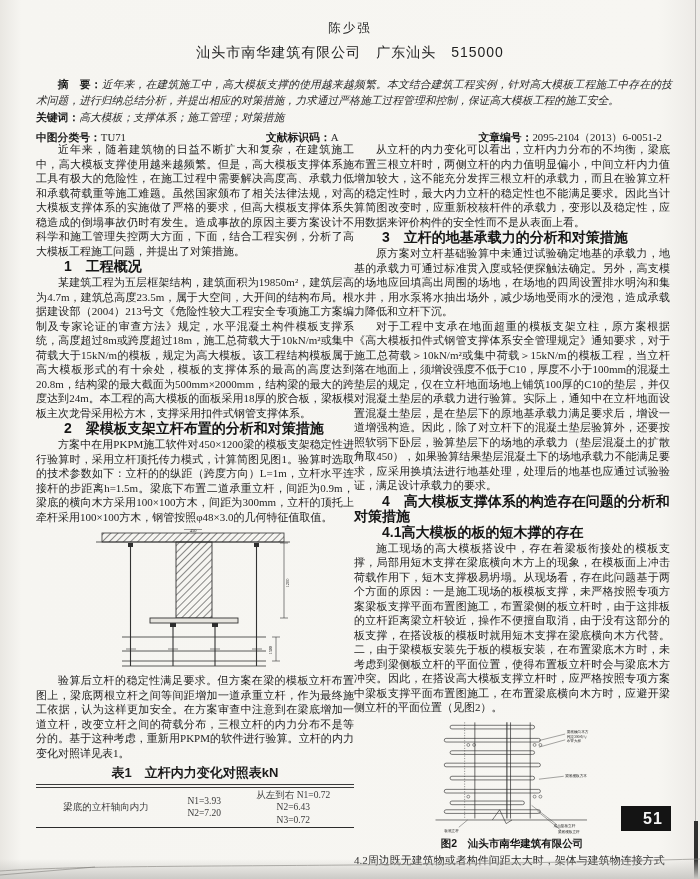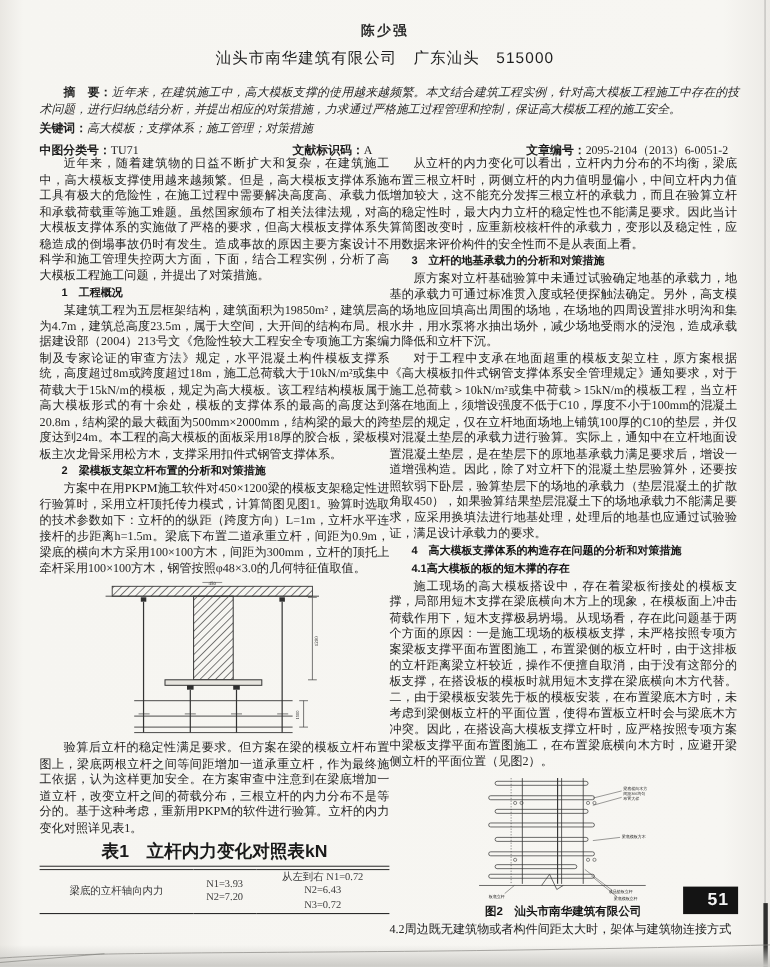--- a/index.html
+++ b/index.html
@@ -7,46 +7,46 @@
     width:700px;height:879px;position:relative;overflow:hidden;
     background:#d9d8d4;
     font-family:"Liberation Serif","DejaVu Serif",serif;
   }
   .page{
     position:absolute;inset:0;overflow:hidden;
     background:linear-gradient(90deg,#e9e7e2 0,#f6f5f1 3%,#f7f6f2 94%,#eceae6 100%);
     color:#262626;
   }
   .author-line{position:absolute;top:20px;left:0;width:100%;text-align:center;
-    font-size:12.5px;letter-spacing:2px;color:#2b2b2b;font-weight:bold;}
+    font-size:12.5px;letter-spacing:2px;color:#2b2b2b;}
   .affil-line{position:absolute;top:44px;left:0;width:100%;text-align:center;
     font-family:"Liberation Sans","DejaVu Sans",sans-serif;font-weight:normal;
     font-size:14px;color:#1e1e1e;letter-spacing:1px;}
   .abstract-block{position:absolute;top:76px;left:36px;width:636px;font-size:10.8px;line-height:16px;}
   .lbl{font-family:"Liberation Sans","DejaVu Sans",sans-serif;font-weight:bold;font-style:normal;color:#1c1c1c;}
   .kai{font-style:italic;color:#2a2a2a;text-align:right;}
   .abs-text{text-align:justify;}
   .abs-text .indent{display:inline-block;width:2em;}
   .kw-line{margin-top:1px;}
   .meta-row{display:flex;justify-content:space-between;margin-top:4px;padding-right:10px;}
   .meta-item{white-space:nowrap;}
 
   .col{position:absolute;top:142px;}
   .col-left{left:36px;width:318px;}
   .col-right{left:354px;width:316px;}
   .para{font-size:11px;line-height:14.5px;text-align:justify;text-indent:2em;margin:0;color:#242424;}
   .heading{font-family:"Liberation Sans","DejaVu Sans",sans-serif;font-weight:bold;
-    font-size:10px;line-height:15px;text-indent:2em;margin:1px 0;color:#161616;}
+    font-size:14px;line-height:15px;text-indent:2em;margin:1px 0;color:#161616;}
   .figwrap{text-align:center;margin:3px auto 0;}
   .figcap{font-family:"Liberation Sans","DejaVu Sans",sans-serif;font-weight:bold;
     font-size:10.5px;color:#161616;margin:1px 0 2px;text-align:center;}
   svg{display:block;margin:0 auto;}
 
   .tbl-cap{font-family:"Liberation Sans","DejaVu Sans",sans-serif;font-weight:bold;
-    font-size:16px;text-align:center;margin:4px 0 2px;color:#1a1a1a;}
+    font-size:13px;text-align:center;margin:4px 0 2px;color:#1a1a1a;}
   .tbl{width:100%;border-collapse:collapse;font-size:9.5px;color:#3a3a3a;
     border-top:1px solid #3a3a3a;border-bottom:1.6px solid #2b2b2b;}
   .tbl .hdr td{border-bottom:1px solid #3a3a3a;padding:3px 1px;text-align:center;}
   .tbl td{vertical-align:middle;text-align:center;padding:1px 1px;}
   .tbl .cell-line{line-height:12.5px;}
   .tbl-toprule{border-top:1px solid #3a3a3a;margin-bottom:1.5px;}
 
   .pagenum{position:absolute;left:621px;top:806px;width:36px;height:25px;background:#141414;
     color:#f4f4f4;font-family:"Liberation Sans","DejaVu Sans",sans-serif;font-weight:bold;
     font-size:16px;display:flex;align-items:center;justify-content:center;letter-spacing:1px;padding-left:14px;}

